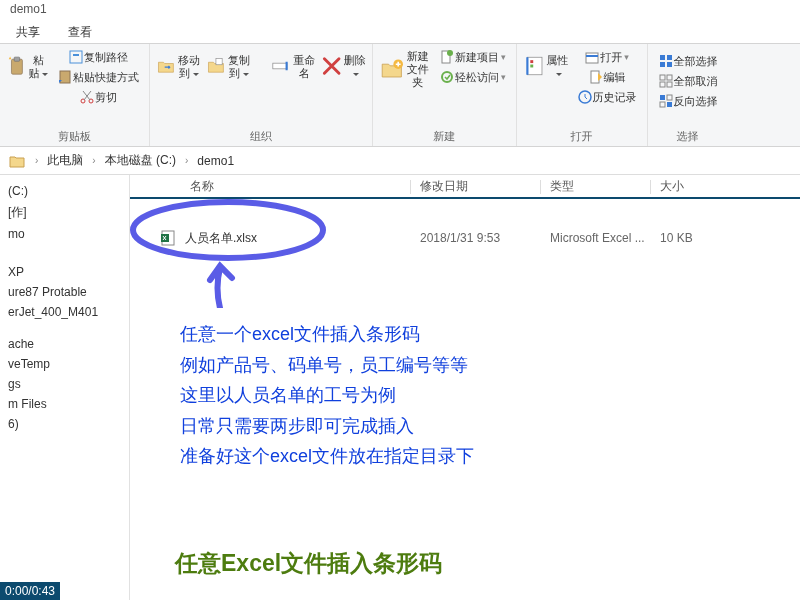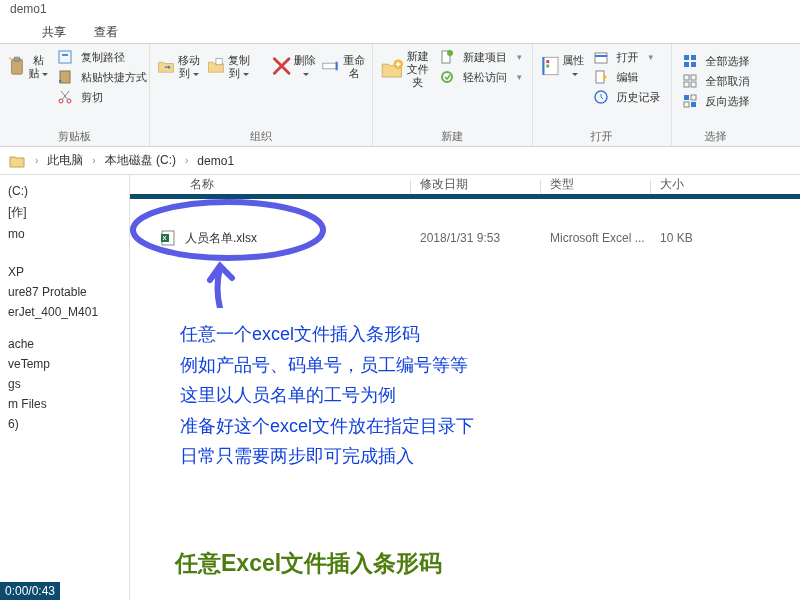--- a/index.html
+++ b/index.html
@@ -1,46 +1,46 @@
 <!DOCTYPE html>
 <html><head>
 <meta charset="utf-8">
 <style>
   * { margin: 0; padding: 0; box-sizing: border-box; font-family: "Microsoft YaHei", "Segoe UI", Tahoma, sans-serif; }
   body { width: 800px; height: 600px; background: #fff; overflow: hidden; position: relative; font-size: 12px; }
 
   .title-bar { height: 20px; padding: 2px 10px; color: #555; font-size: 12px; }
 
-  .tabs { display: flex; height: 24px; border-bottom: 1px solid #d4d4d4; padding-left: 28px; }
+  .tabs { display: flex; height: 24px; border-bottom: 1px solid #d4d4d4; padding-left: 2px; }
   .tab { padding: 4px 14px; color: #333; cursor: pointer; }
 
   .ribbon { display: flex; background: #f5f6f7; height: 103px; border-bottom: 1px solid #d4d4d4; }
   .ribbon-group { border-right: 1px solid #e1e1e1; padding: 4px 6px 2px 6px; display: flex; flex-direction: column; justify-content: space-between; }
   .ribbon-group-content { display: flex; gap: 4px; align-items: flex-start; }
   .ribbon-group-label { text-align: center; font-size: 11px; color: #666; padding-top: 2px; }
 
   .big-btn { display: flex; flex-direction: row; align-items: center; justify-content: flex-start; width: 46px; padding-top: 2px; cursor: pointer; }
   .big-btn .icon { width: 32px; height: 32px; margin-bottom: 2px; }
   .big-btn .lbl { font-size: 11px; color: #333; text-align: center; line-height: 1.2; }
 
   .small-btns { display: flex; flex-direction: column; gap: 2px; }
-  .small-btn { display: flex; align-items: center; gap: 8px; padding: 1px 4px; font-size: 11px; color: #333; cursor: pointer; white-space: nowrap; }
+  .small-btn { display: flex; align-items: center; gap: 0; padding: 1px 4px; font-size: 11px; color: #333; cursor: pointer; white-space: nowrap; justify-content: center; }
   .small-icon { width: 16px; height: 16px; display: inline-flex; align-items: center; justify-content: center; font-size: 13px; }
 
   .addr-bar { display: flex; align-items: center; height: 28px; background: #fff; border-bottom: 1px solid #ddd; padding: 0 8px; gap: 6px; }
   .addr-icon { width: 18px; height: 18px; }
   .crumb { color: #333; cursor: pointer; }
   .crumb-sep { color: #888; font-size: 10px; padding: 0 3px; }
 
   .main { display: flex; height: calc(600px - 20px - 24px - 103px - 28px); }
   .sidebar { width: 130px; border-right: 1px solid #e1e1e1; padding: 6px 0; overflow: hidden; }
   .sidebar-item { padding: 3px 8px; font-size: 12px; color: #333; cursor: pointer; white-space: nowrap; overflow: hidden; text-overflow: ellipsis; }
 
   .content { flex: 1; position: relative; }
-  .col-headers { display: flex; border-bottom: 5px solid #0c4a6e; height: 24px; align-items: center; color: #555; font-size: 12px; position: relative; }
+  .col-headers { display: flex; border-bottom: 2px solid #0c4a6e; height: 24px; align-items: center; color: #555; font-size: 12px; position: relative; }
   .col-name { position: absolute; left: 60px; }
   .col-date { position: absolute; left: 290px; }
   .col-type { position: absolute; left: 420px; }
   .col-size { position: absolute; left: 530px; }
   .col-sep { width:1px; height:14px; background:#ddd; position:absolute; top:5px; }
 
   .file-row { display: flex; height: 22px; align-items: center; font-size: 12px; color: #333; position: relative; cursor: pointer; }
   .file-icon { position: absolute; left: 30px; width: 16px; height: 16px; }
   .file-name { position: absolute; left: 55px; }
   .file-date { position: absolute; left: 290px; color: #666; }
@@ -129,30 +129,30 @@
       <div class="big-btn">
         <svg class="icon" viewBox="0 0 32 32">
             <path d="M4 10 L4 26 L28 26 L28 12 L14 12 L12 10 Z" fill="#f4d78c" stroke="#c9a050"></path>
             <rect x="16" y="4" width="10" height="10" fill="#fff" stroke="#888"></rect>
           </svg>
         <span class="lbl chev">复制到</span>
       </div>
       <div style="width:10px;"></div>
       <div class="big-btn">
         <svg class="icon" viewBox="0 0 32 32">
-            <path d="M6 6 L26 26 M26 6 L6 26" stroke="#d04040" stroke-width="4" stroke-linecap="round"></path>
-          </svg>
-        <span class="lbl chev">删除</span>
-      </div>
-      <div class="big-btn">
-        <svg class="icon" viewBox="0 0 32 32">
             <rect x="4" y="12" width="20" height="8" fill="#fff" stroke="#888"></rect>
             <rect x="22" y="10" width="3" height="12" fill="#3a7bd5"></rect>
           </svg>
         <span class="lbl">重命名</span>
+      </div>
+      <div class="big-btn">
+        <svg class="icon" viewBox="0 0 32 32">
+            <path d="M6 6 L26 26 M26 6 L6 26" stroke="#d04040" stroke-width="4" stroke-linecap="round"></path>
+          </svg>
+        <span class="lbl chev">删除</span>
       </div>
     </div>
     <div class="ribbon-group-label">组织</div>
   </div>
 
   <div class="ribbon-group">
     <div class="ribbon-group-content">
       <div class="big-btn" style="width:52px;">
         <svg class="icon" viewBox="0 0 32 32">
             <path d="M4 10 L4 26 L28 26 L28 12 L14 12 L12 10 Z" fill="#f4d78c" stroke="#c9a050"></path>
@@ -335,19 +335,19 @@
   <ellipse cx="100" cy="35" rx="95" ry="28" fill="none" stroke="#5a5ce6" stroke-width="6" stroke-linecap="round"></ellipse>
 </svg>
 <svg class="annotation-arrow" viewBox="0 0 40 50">
   <path d="M20 50 Q15 30 20 10 M10 22 L20 8 L32 20" fill="none" stroke="#5a5ce6" stroke-width="6" stroke-linecap="round"></path>
 </svg>
 
 <div class="annotation-text">
   <div>任意一个excel文件插入条形码</div>
   <div>例如产品号、码单号，员工编号等等</div>
   <div>这里以人员名单的工号为例</div>
+  <div>日常只需要两步即可完成插入</div>
   <div>准备好这个excel文件放在指定目录下</div>
-  <div>日常只需要两步即可完成插入</div>
 </div>
 
 <div class="bottom-text">任意Excel文件插入条形码</div>
 
 <div class="video-time">0:00/0:43</div>
 
 </body></html>

